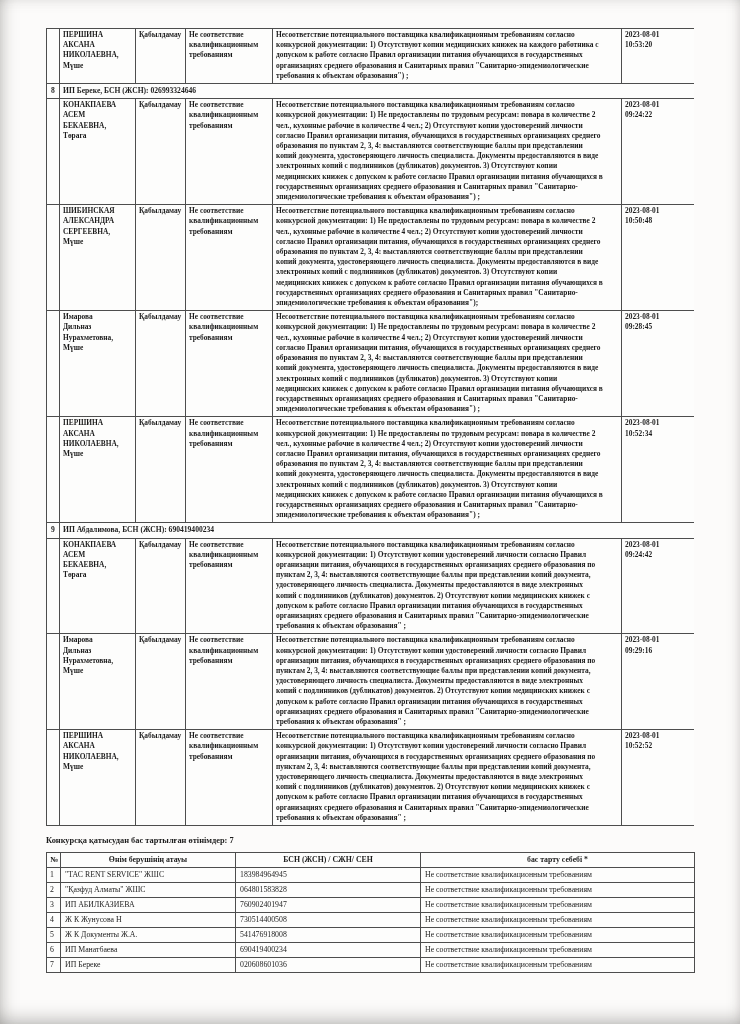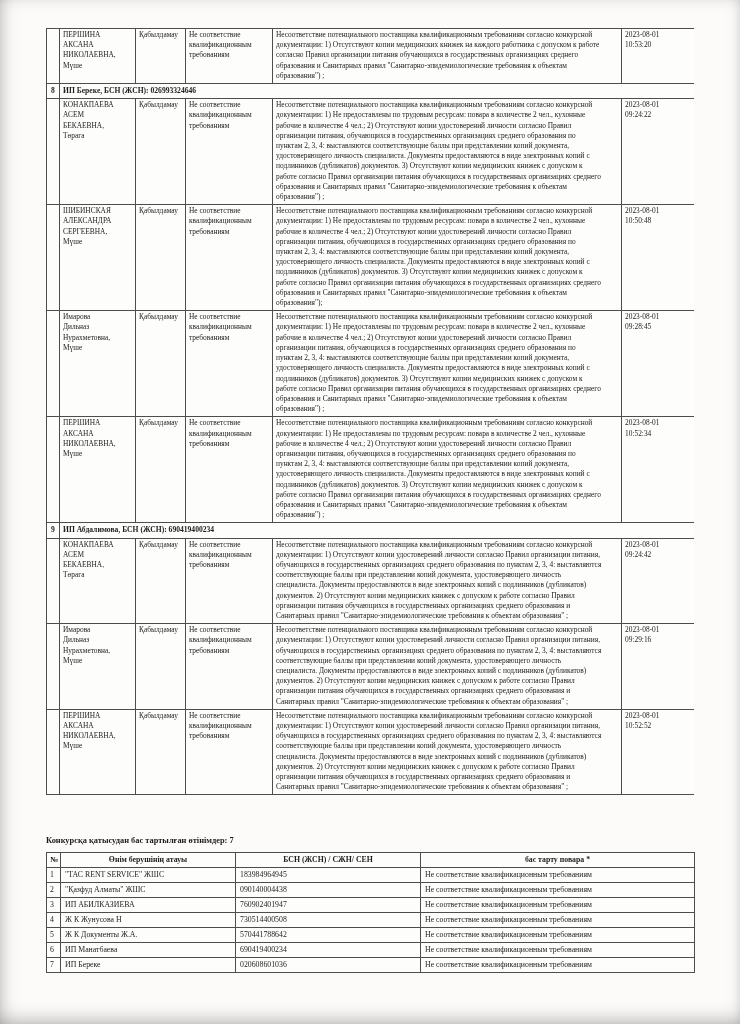--- a/index.html
+++ b/index.html
@@ -18,21 +18,21 @@
       inset -10px 0 14px -10px rgba(90,88,84,.22),
       inset 0 -16px 18px -12px rgba(90,88,84,.38),
       inset 0 10px 14px -10px rgba(90,88,84,.15);
   }
   table{border-collapse:collapse;table-layout:fixed;background:#fdfdfc;}
   td,th{border:1px solid #4d4d4d;vertical-align:top;overflow:hidden;}
 
   
   .review-wrap{position:absolute;top:28px;left:46px;width:648px;max-height:802px;overflow:hidden;}
   .review-table{width:648px;font-size:7.4px;line-height:10.2px;}
-  .review-table td{padding:1px 18px 2px 3px;}
+  .review-table td{padding:1px 18px 2px 3px;font-weight:bold;}
   .review-table .c-num{text-align:center;}
   .review-table .sec-row td{font-weight:bold;font-size:7.6px;padding:2px 3px;}
   .review-table .c-reason{letter-spacing:0;margin-left:26px;}
   .review-table .c-date div{white-space:nowrap;}
 
   
   .rejected-title{position:absolute;top:836px;left:46px;font-size:8.4px;font-weight:bold;font-family:Liberation Serif, serif;}
   .rejected-wrap{position:absolute;top:852px;left:46px;}
   .rejected-table{width:648px;font-size:7.8px;line-height:9.6px;}
   .rejected-table th{font-weight:bold;text-align:center;padding:2px 3px;}
@@ -174,57 +174,57 @@
         <col style="width:14px">
           <col style="width:175px">
           <col style="width:185px">
           <col style="width:274px">
       </colgroup>
       <thead>
         <tr>
           <th>№</th>
           <th>Өнім берушінің атауы</th>
           <th>БСН (ЖСН) / СЖН/ СЕН</th>
-          <th>бас тарту повара *</th>
+          <th>бас тарту себебі *</th>
         </tr>
       </thead>
       <tbody>
 
           <tr>
             <td class="r-num">1</td>
             <td>"ТАС RENT SERVICE" ЖШС</td>
             <td>183984964945</td>
             <td>Не соответствие квалификационным требованиям</td>
           </tr>
 
           <tr>
             <td class="r-num">2</td>
             <td>"Қазфуд Алматы" ЖШС</td>
-            <td>090140004438</td>
+            <td>064801583828</td>
             <td>Не соответствие квалификационным требованиям</td>
           </tr>
 
           <tr>
             <td class="r-num">3</td>
             <td>ИП АБИЛКАЗИЕВА</td>
             <td>760902401947</td>
             <td>Не соответствие квалификационным требованиям</td>
           </tr>
 
           <tr>
             <td class="r-num">4</td>
             <td>Ж К Жунусова Н</td>
             <td>730514400508</td>
             <td>Не соответствие квалификационным требованиям</td>
           </tr>
 
           <tr>
             <td class="r-num">5</td>
             <td>Ж К Документы Ж.А.</td>
-            <td>570441788642</td>
+            <td>541476918008</td>
             <td>Не соответствие квалификационным требованиям</td>
           </tr>
 
           <tr>
             <td class="r-num">6</td>
             <td>ИП Манатбаева</td>
             <td>690419400234</td>
             <td>Не соответствие квалификационным требованиям</td>
           </tr>
 

